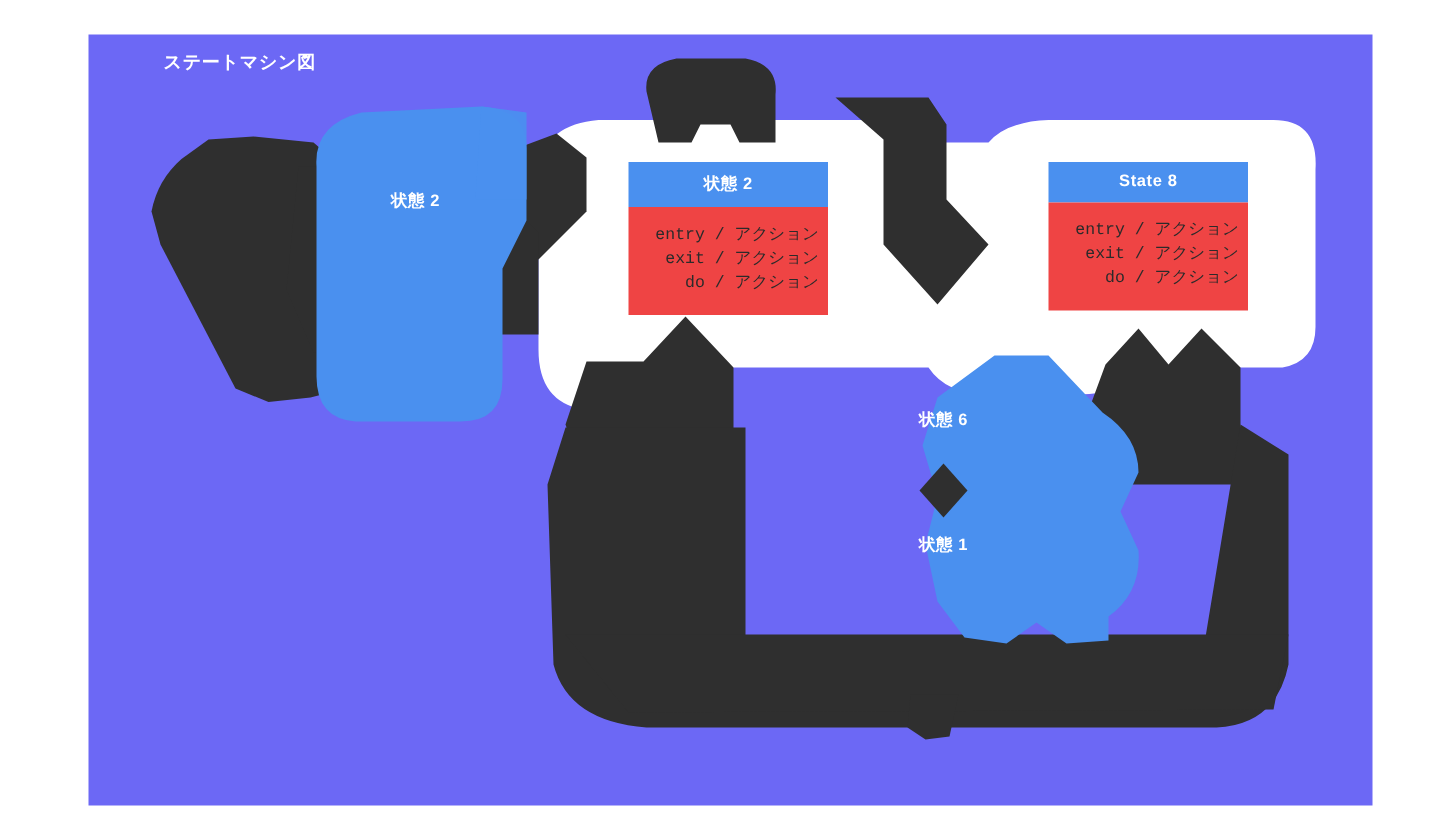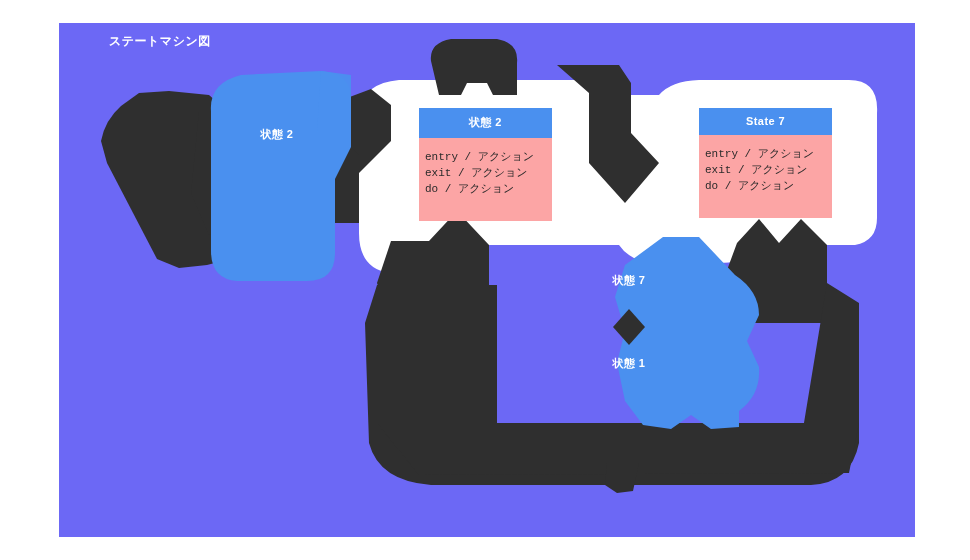--- a/index.html
+++ b/index.html
@@ -12,24 +12,24 @@
     letter-spacing:0.5px;z-index:60;white-space:nowrap;
   }
   svg.layer{position:absolute;left:0;top:0;width:856px;height:514px;}
   .state-box{position:absolute;z-index:40;}
   .state-header{
     background:#4a90ef;color:#ffffff;
     font-size:11px;font-weight:bold;text-align:center;
     padding:7px 0 8px 0;letter-spacing:0.4px;
   }
   .state-body{
-    background:#fca5a5;color:#2b2b2b;
+    background:#ef4444;color:#2b2b2b;
     font-family:"Liberation Mono","DejaVu Sans Mono",monospace;
-    font-size:11px;line-height:16px;text-align:left;
-    padding:11px 6px 24px 6px;white-space:pre;
+    font-size:11px;line-height:16px;text-align:right;
+    padding:11px 6px 13px 6px;white-space:pre;
   }
   .blob-label{
     position:absolute;z-index:45;color:#ffffff;
     font-size:11px;font-weight:bold;letter-spacing:0.4px;
     white-space:nowrap;transform:translate(-50%,-50%);
   }
 </style>
 </head>
 <body>
 
@@ -92,32 +92,32 @@
     </svg>
 
     <svg class="layer" viewBox="0 0 856 514" preserveAspectRatio="none" style="z-index:30">
       <path fill="#2f2f2f" d="M570,280 L586,262 L602,280 L586,298 Z" transform="translate(-16,24)"></path>
     </svg>
 
     <div id="diagram-title">ステートマシン図</div>
 
     <div class="blob-label" style="left:218px;top:111px;">状態 2</div>
 
-    <div class="blob-label" style="left:570px;top:257px;">状態 7</div>
+    <div class="blob-label" style="left:570px;top:257px;">状態 6</div>
 
     <div class="blob-label" style="left:570px;top:340px;">状態 1</div>
 
     <div class="state-box" style="left:360px;top:85px;width:133px;">
       <div class="state-header">状態 2</div>
       <div class="state-body"><span>entry / アクション</span>
 <span>exit / アクション</span>
 <span>do / アクション</span></div>
     </div>
 
     <div class="state-box" style="left:640px;top:85px;width:133px;">
-      <div class="state-header">State 7</div>
+      <div class="state-header">State 8</div>
       <div class="state-body"><span>entry / アクション</span>
 <span>exit / アクション</span>
 <span>do / アクション</span></div>
     </div>
 
   </div>
 </div>
 
 </body></html>

